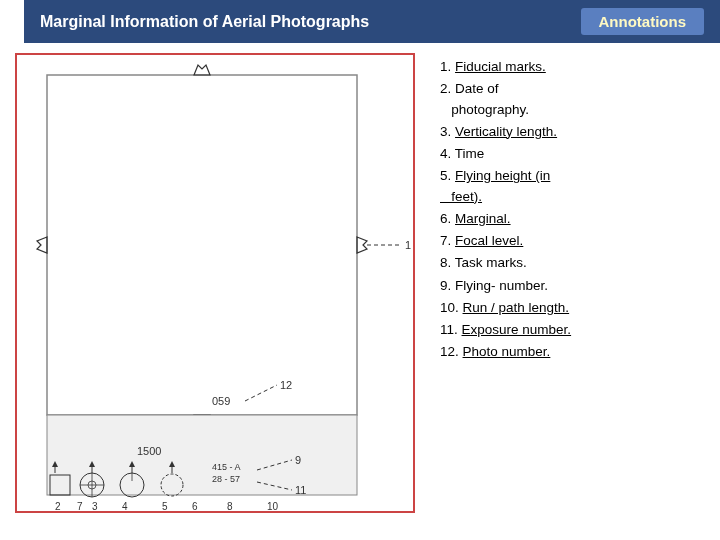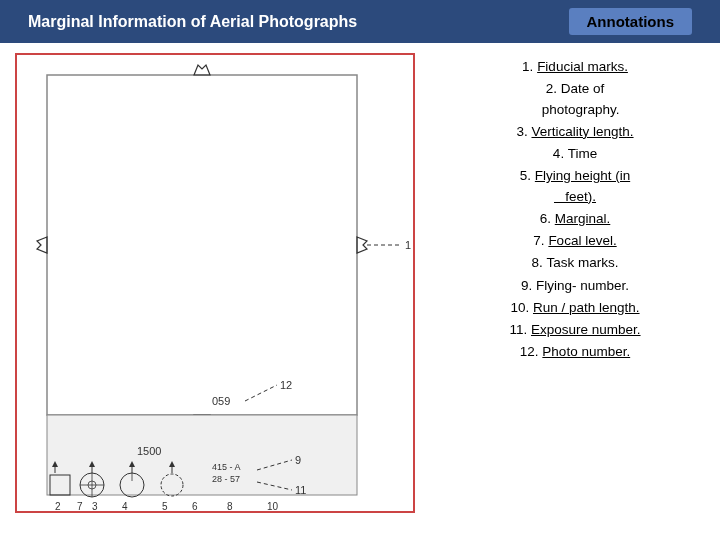--- a/index.html
+++ b/index.html
@@ -7,31 +7,32 @@
       width: 720px;
       height: 540px;
       background: #fff;
       font-family: Arial, sans-serif;
       overflow: hidden;
     }
 
     .header-bar {
       background: #2c4a7c;
       color: #fff;
-      padding: 8px 28px;
+      padding: 8px 16px;
       font-size: 16px;
       font-weight: bold;
       display: flex;
       align-items: center;
       justify-content: space-between;
+      margin-left: 24px;
     }
 
     .annotations-btn {
       background: #5a7fc0;
-      color: #000000;
+      color: #fef9c3;
       padding: 5px 18px;
       font-size: 15px;
       font-weight: bold;
       border-radius: 3px;
     }
 
     .main-content {
       display: flex;
       flex-direction: row;
       height: calc(540px - 42px);
@@ -64,21 +65,20 @@
     .annotations-panel ol {
       list-style: none;
       counter-reset: item;
       padding-left: 0;
     }
 
     .annotations-panel ol li {
       counter-increment: item;
       margin-bottom: 2px;
       line-height: 1.5;
-      text-align: center;
     }
 
     .annotations-panel ol li::before {
       content: counter(item) ". ";
       font-weight: normal;
     }
 
     .underline {
       text-decoration: underline;
     }

